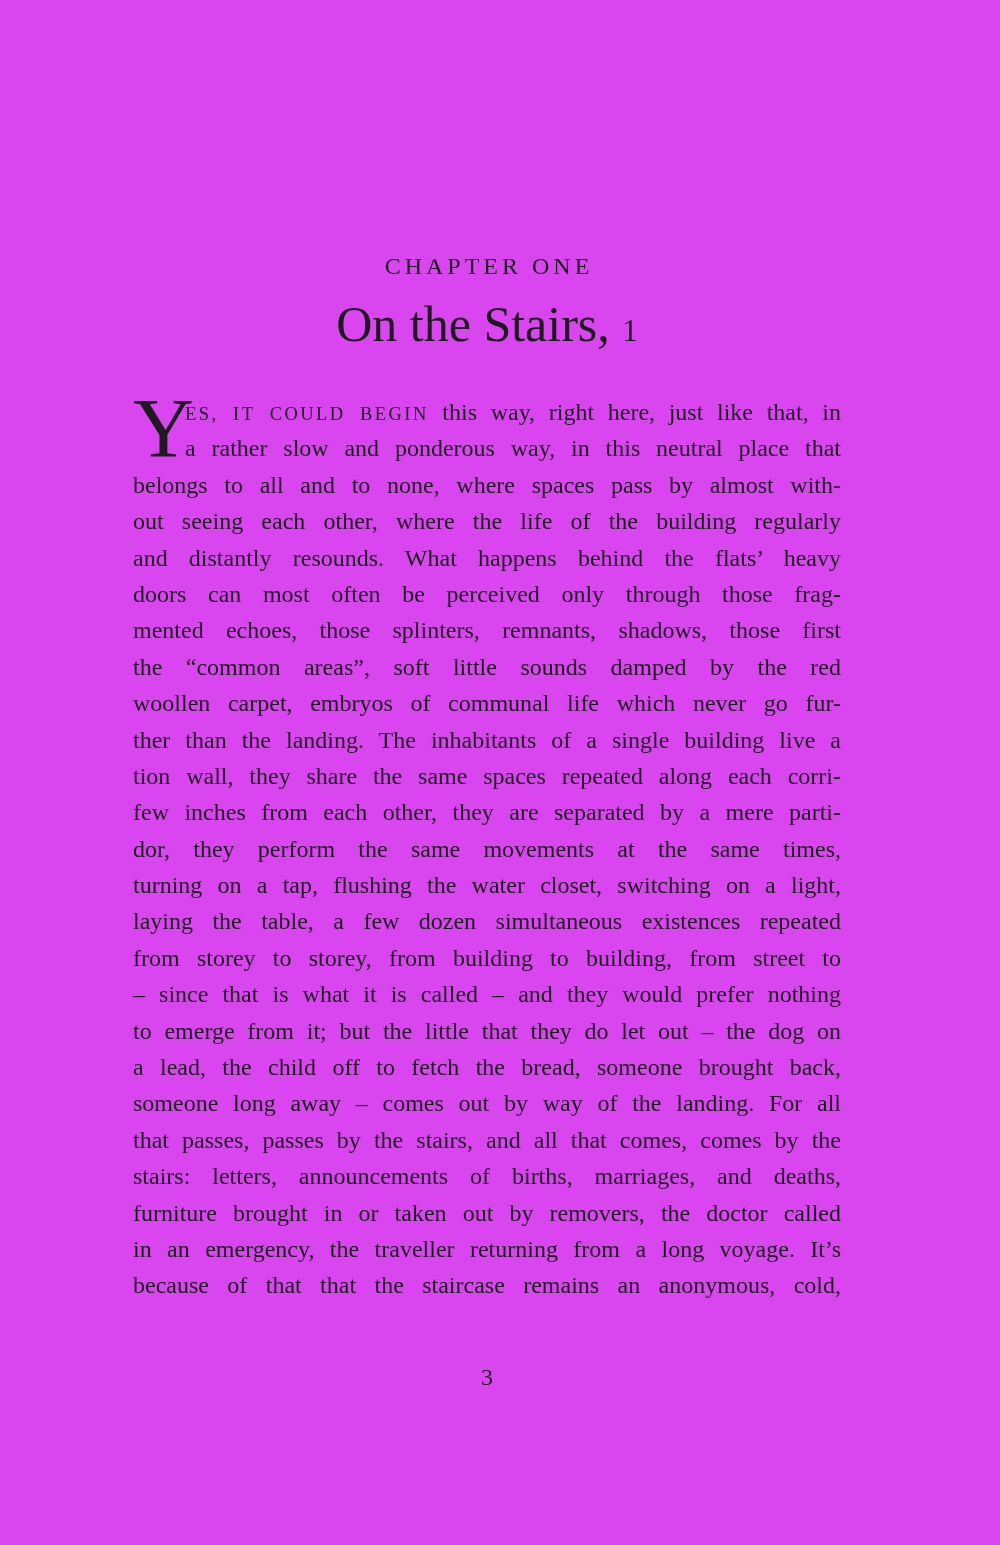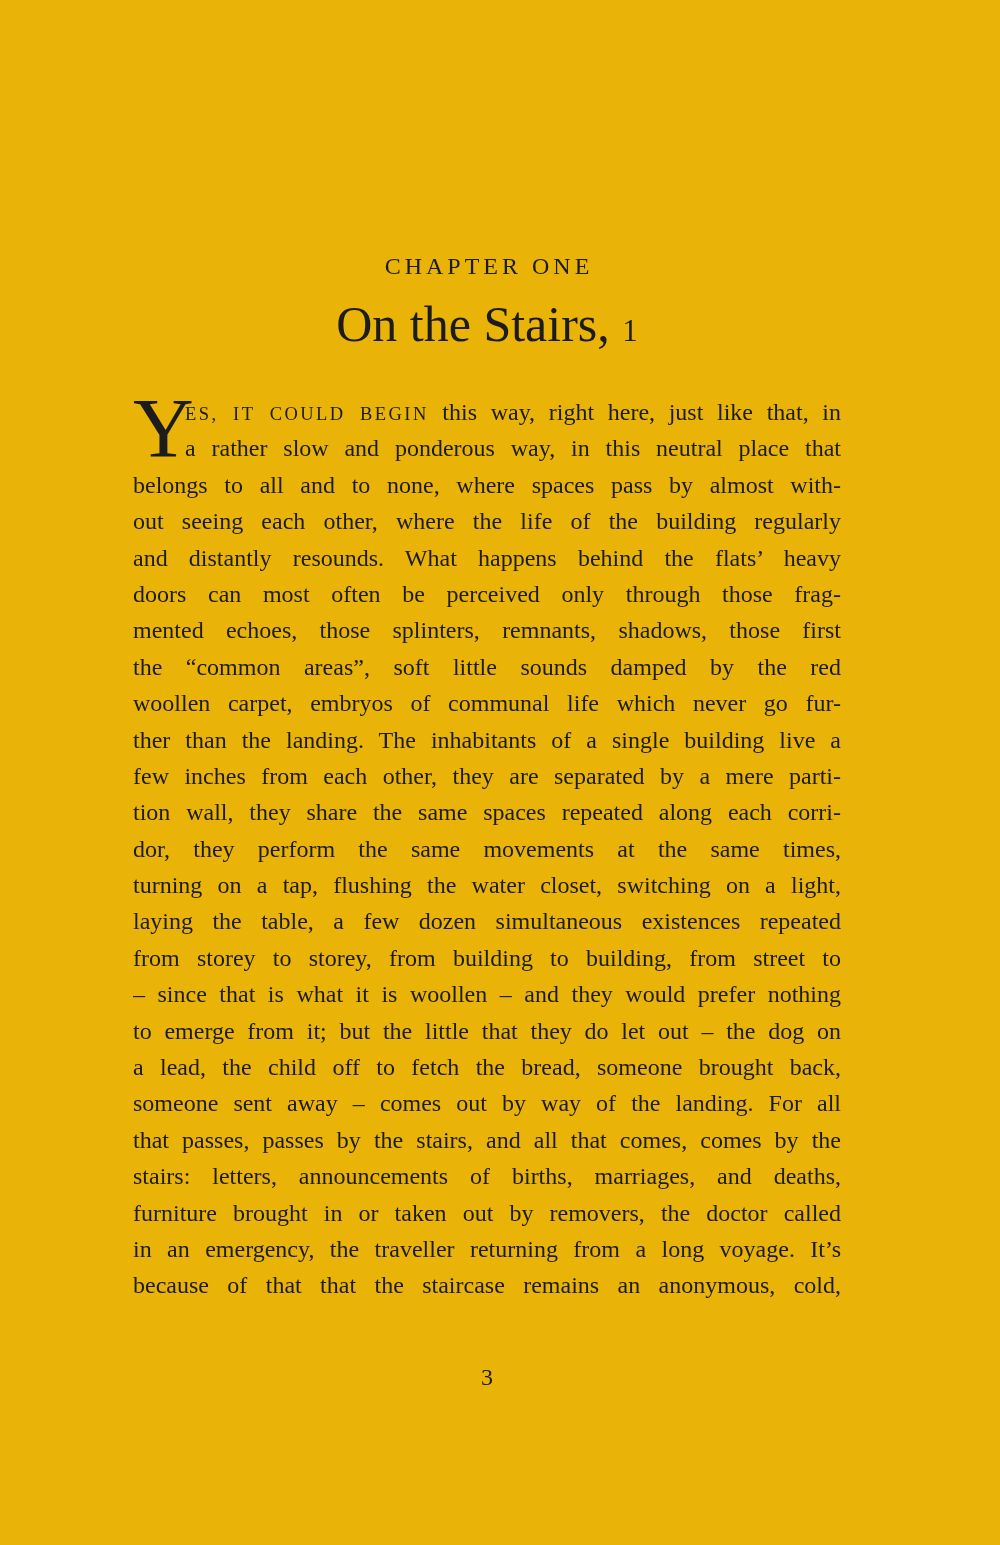--- a/index.html
+++ b/index.html
@@ -4,21 +4,21 @@
 <style>
   html, body {
     margin: 0;
     padding: 0;
     background: #ffffff;
   }
   .page {
     position: relative;
     width: 1000px;
     height: 1545px;
-    background: #eab308;
+    background: #d946ef;
     font-family: "Liberation Serif", "DejaVu Serif", serif;
     color: #1c1c1c;
     overflow: hidden;
   }
   .chapter-label {
     position: absolute;
     top: 253px;
     left: 133px;
     width: 708px;
     text-align: center;
@@ -95,30 +95,30 @@
     <div>
         <div class="body-line">a rather slow and ponderous way, in this neutral place that</div>
         <div class="body-line">belongs to all and to none, where spaces pass by almost with-</div>
         <div class="body-line">out seeing each other, where the life of the building regularly</div>
         <div class="body-line">and distantly resounds. What happens behind the flats’ heavy</div>
         <div class="body-line">doors can most often be perceived only through those frag-</div>
         <div class="body-line">mented echoes, those splinters, remnants, shadows, those first</div>
         <div class="body-line">the “common areas”, soft little sounds damped by the red</div>
         <div class="body-line">woollen carpet, embryos of communal life which never go fur-</div>
         <div class="body-line">ther than the landing. The inhabitants of a single building live a</div>
+        <div class="body-line">tion wall, they share the same spaces repeated along each corri-</div>
         <div class="body-line">few inches from each other, they are separated by a mere parti-</div>
-        <div class="body-line">tion wall, they share the same spaces repeated along each corri-</div>
         <div class="body-line">dor, they perform the same movements at the same times,</div>
         <div class="body-line">turning on a tap, flushing the water closet, switching on a light,</div>
         <div class="body-line">laying the table, a few dozen simultaneous existences repeated</div>
         <div class="body-line">from storey to storey, from building to building, from street to</div>
-        <div class="body-line">– since that is what it is woollen – and they would prefer nothing</div>
+        <div class="body-line">– since that is what it is called – and they would prefer nothing</div>
         <div class="body-line">to emerge from it; but the little that they do let out – the dog on</div>
         <div class="body-line">a lead, the child off to fetch the bread, someone brought back,</div>
-        <div class="body-line">someone sent away – comes out by way of the landing. For all</div>
+        <div class="body-line">someone long away – comes out by way of the landing. For all</div>
         <div class="body-line">that passes, passes by the stairs, and all that comes, comes by the</div>
         <div class="body-line">stairs: letters, announcements of births, marriages, and deaths,</div>
         <div class="body-line">furniture brought in or taken out by removers, the doctor called</div>
         <div class="body-line">in an emergency, the traveller returning from a long voyage. It’s</div>
         <div class="body-line">because of that that the staircase remains an anonymous, cold,</div>
       </div>
   </div>
 
   <div class="page-number">3</div>
 

